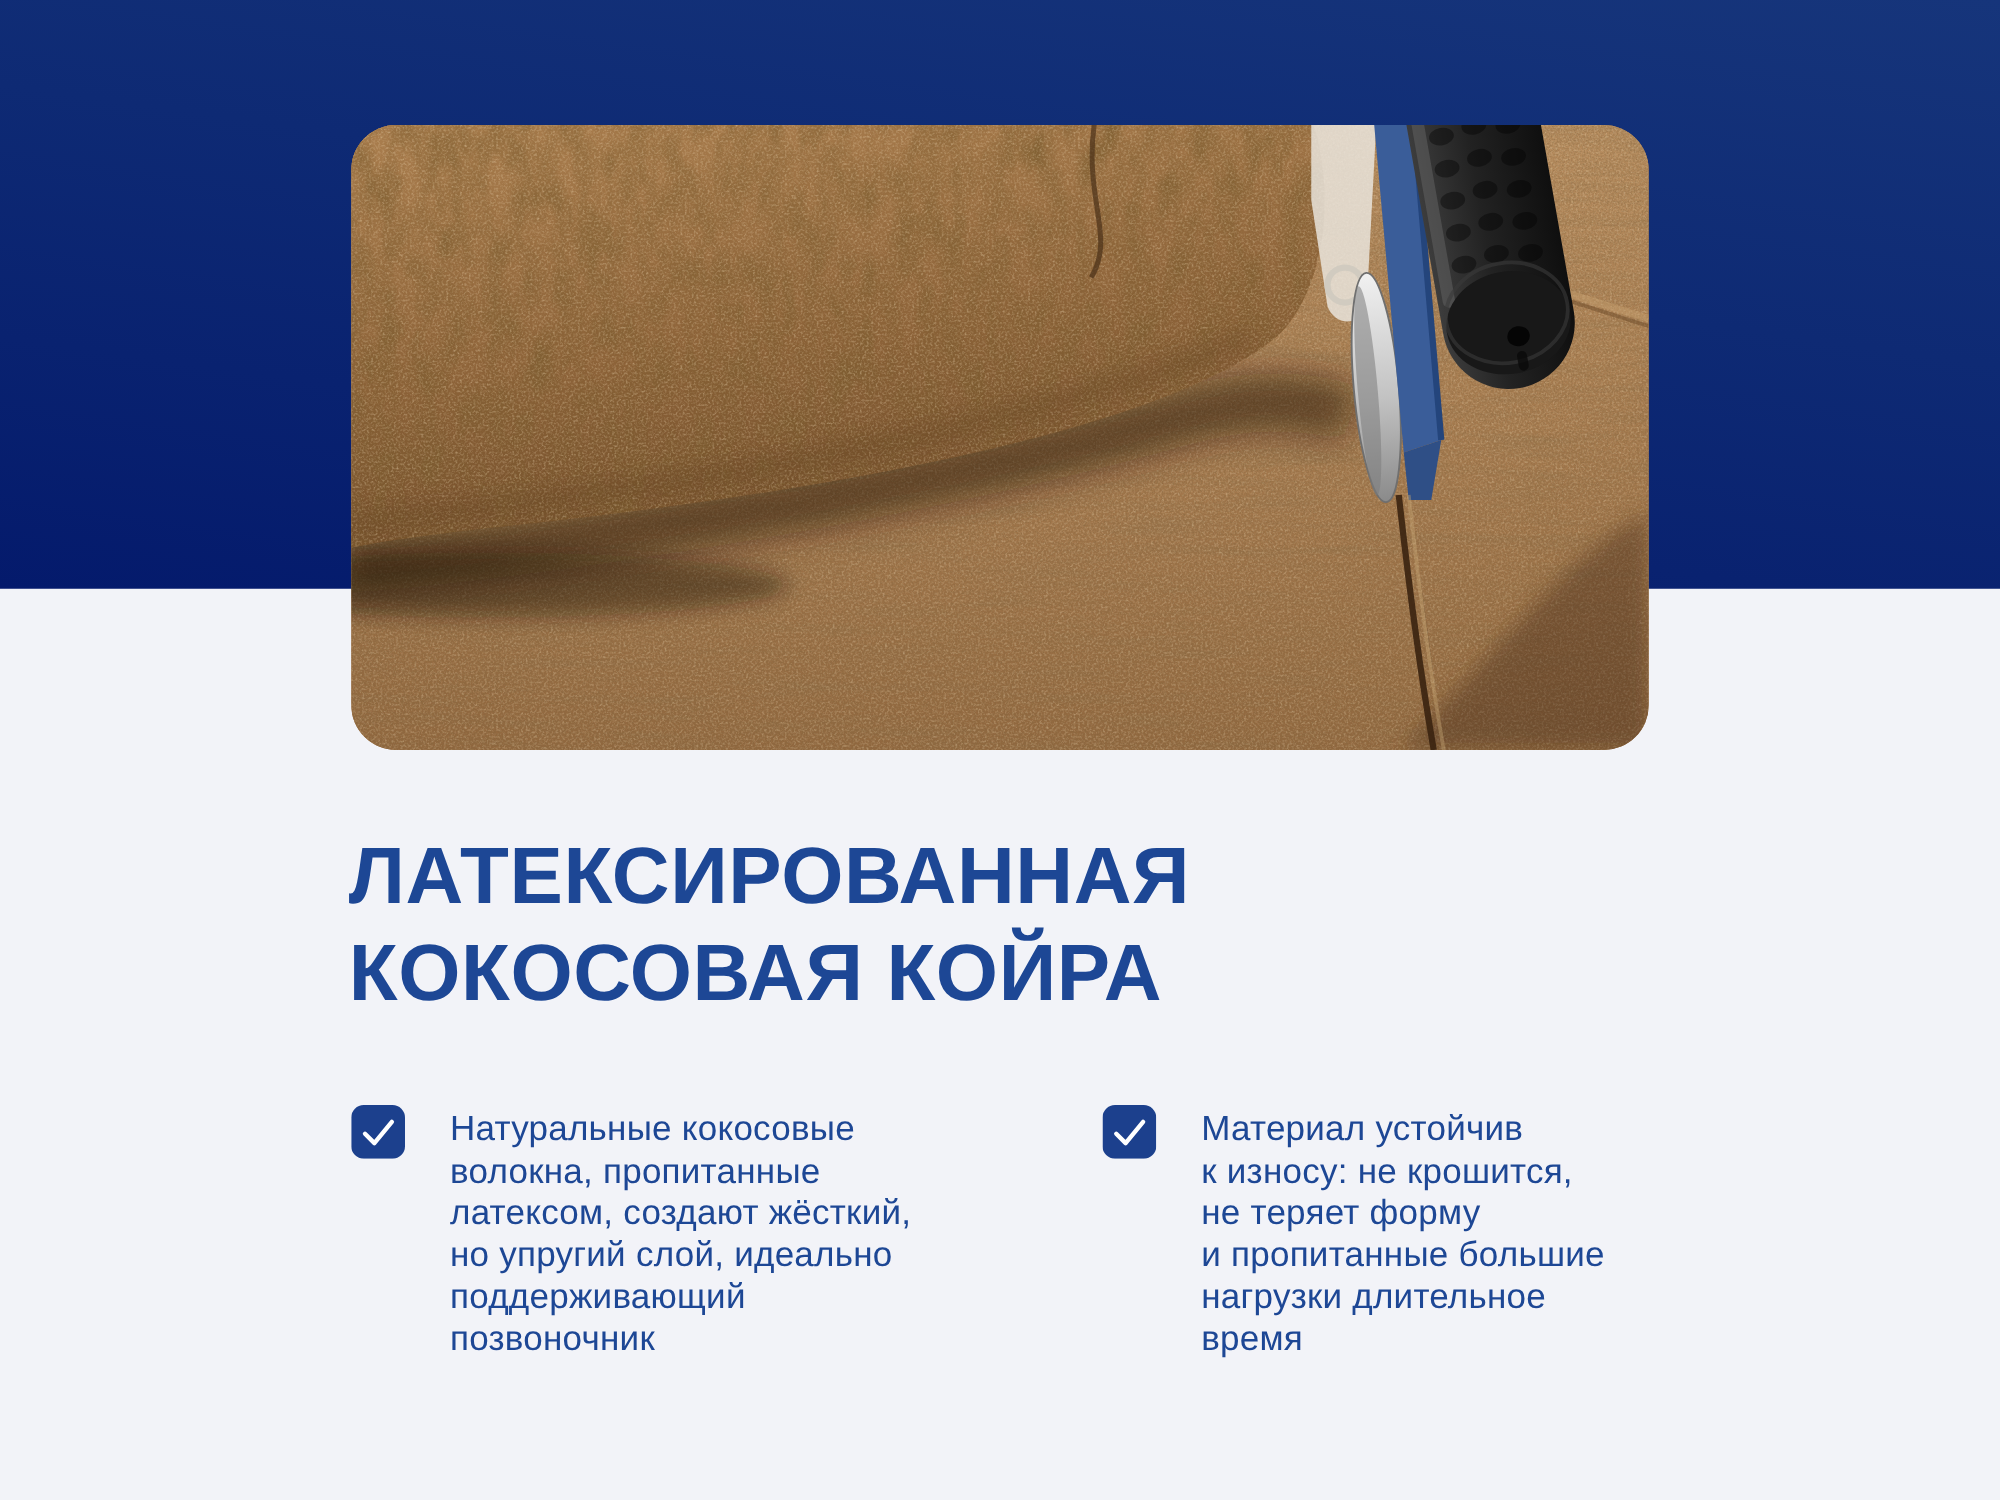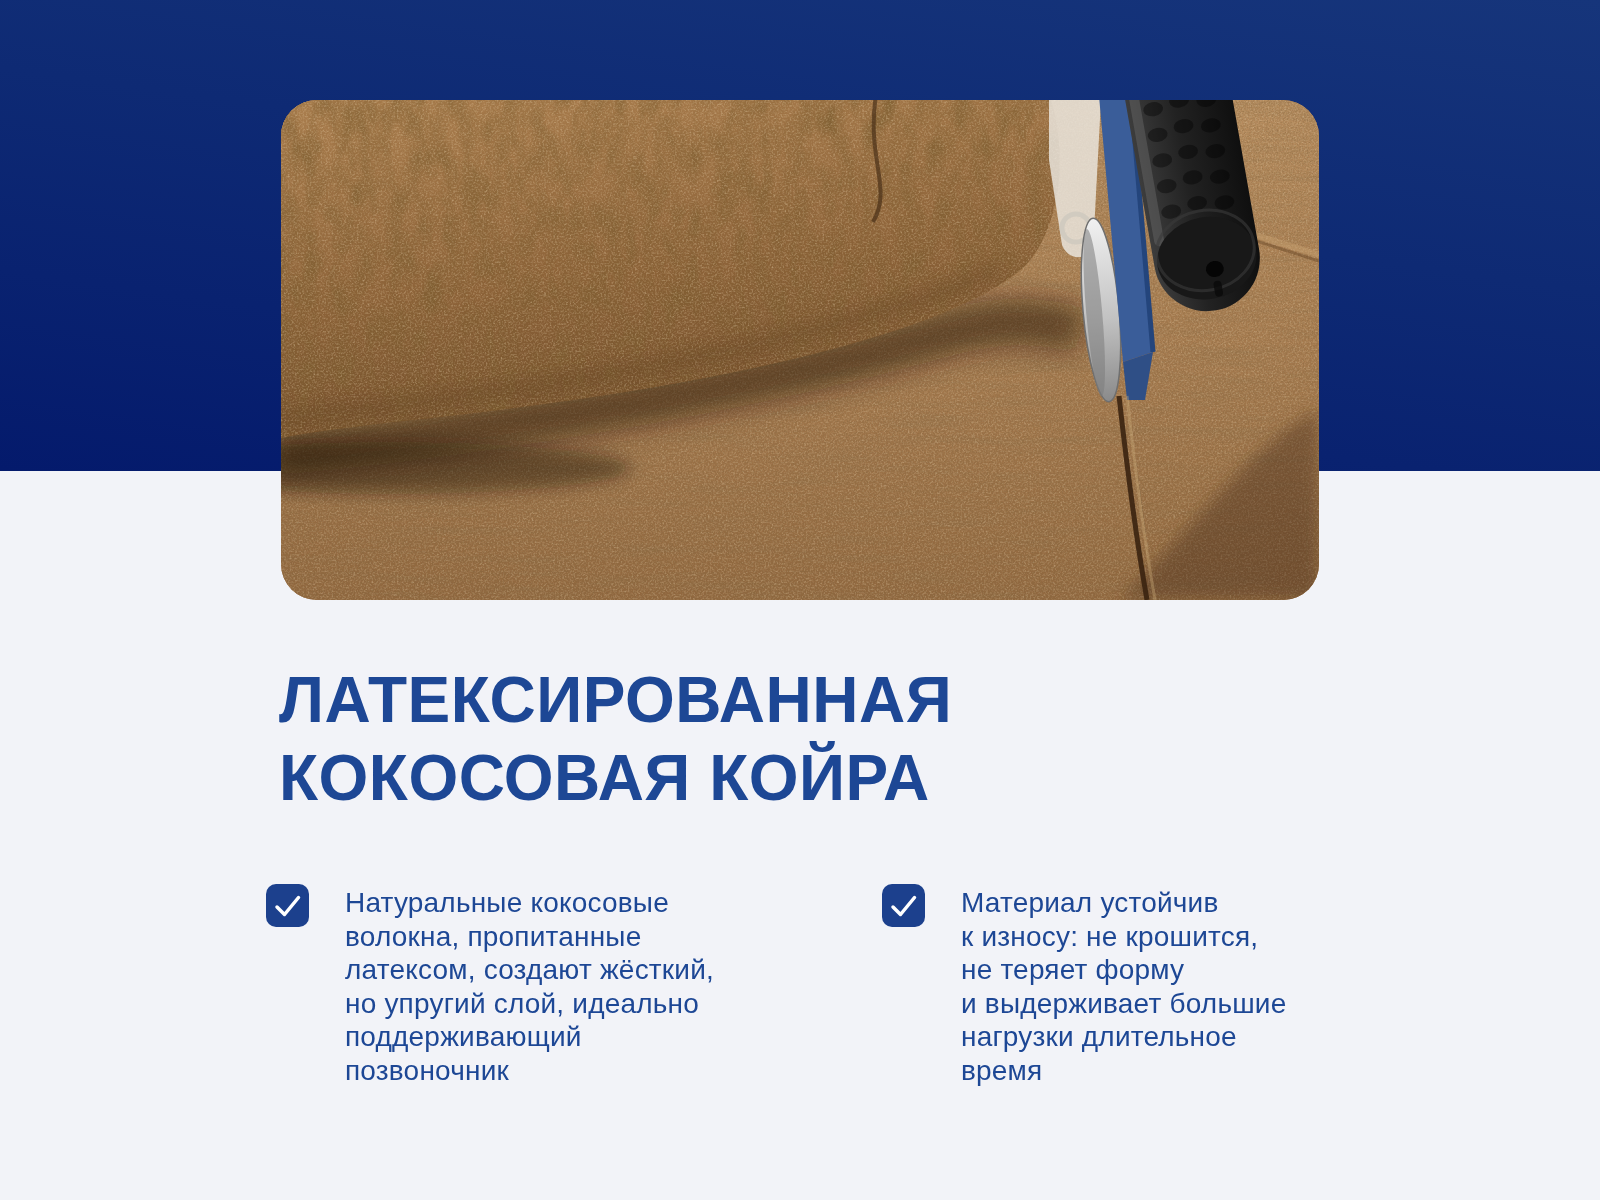--- a/index.html
+++ b/index.html
@@ -24,21 +24,21 @@
   }
   .photo-card svg{display:block;width:1038px;height:500px;}
   .page-title{
     position:absolute;left:279px;top:649px;
     font-size:64px;font-weight:700;line-height:78px;letter-spacing:.5px;
     color:var(--accent);white-space:pre-line;margin-top:12px;
   }
   .feature{
     position:absolute;top:884px;display:flex;align-items:flex-start;
   }
-  .feature.left{left:266px;width:560px;}
+  .feature.left{left:281px;width:560px;}
   .feature.right{left:882px;width:480px;}
   .check-icon{flex:0 0 auto;width:43px;height:43px;margin-right:36px;}
   .feature p{
     font-size:28px;line-height:33.5px;letter-spacing:.2px;
     color:var(--accent);white-space:pre-line;margin-top:2px;
   }
 </style>
 </head>
 <body>
 
@@ -186,17 +186,17 @@
 позвоночник</p>
   </div>
   <div class="feature right">
     <svg class="check-icon" viewBox="0 0 43 43">
       <rect x="0" y="0" width="43" height="43" rx="10" fill="var(--checkbox_fill)"></rect>
       <path d="M11 23 L18.5 30.5 L32.5 13.5" fill="none" stroke="var(--check_mark)" stroke-width="3.5" stroke-linecap="round" stroke-linejoin="round"></path>
     </svg>
     <p>Материал устойчив
 к износу: не крошится,
 не теряет форму
-и выдерживает большие
+и пропитанные большие
 нагрузки длительное
 время</p>
   </div>
 </section>
 
 </body></html>

